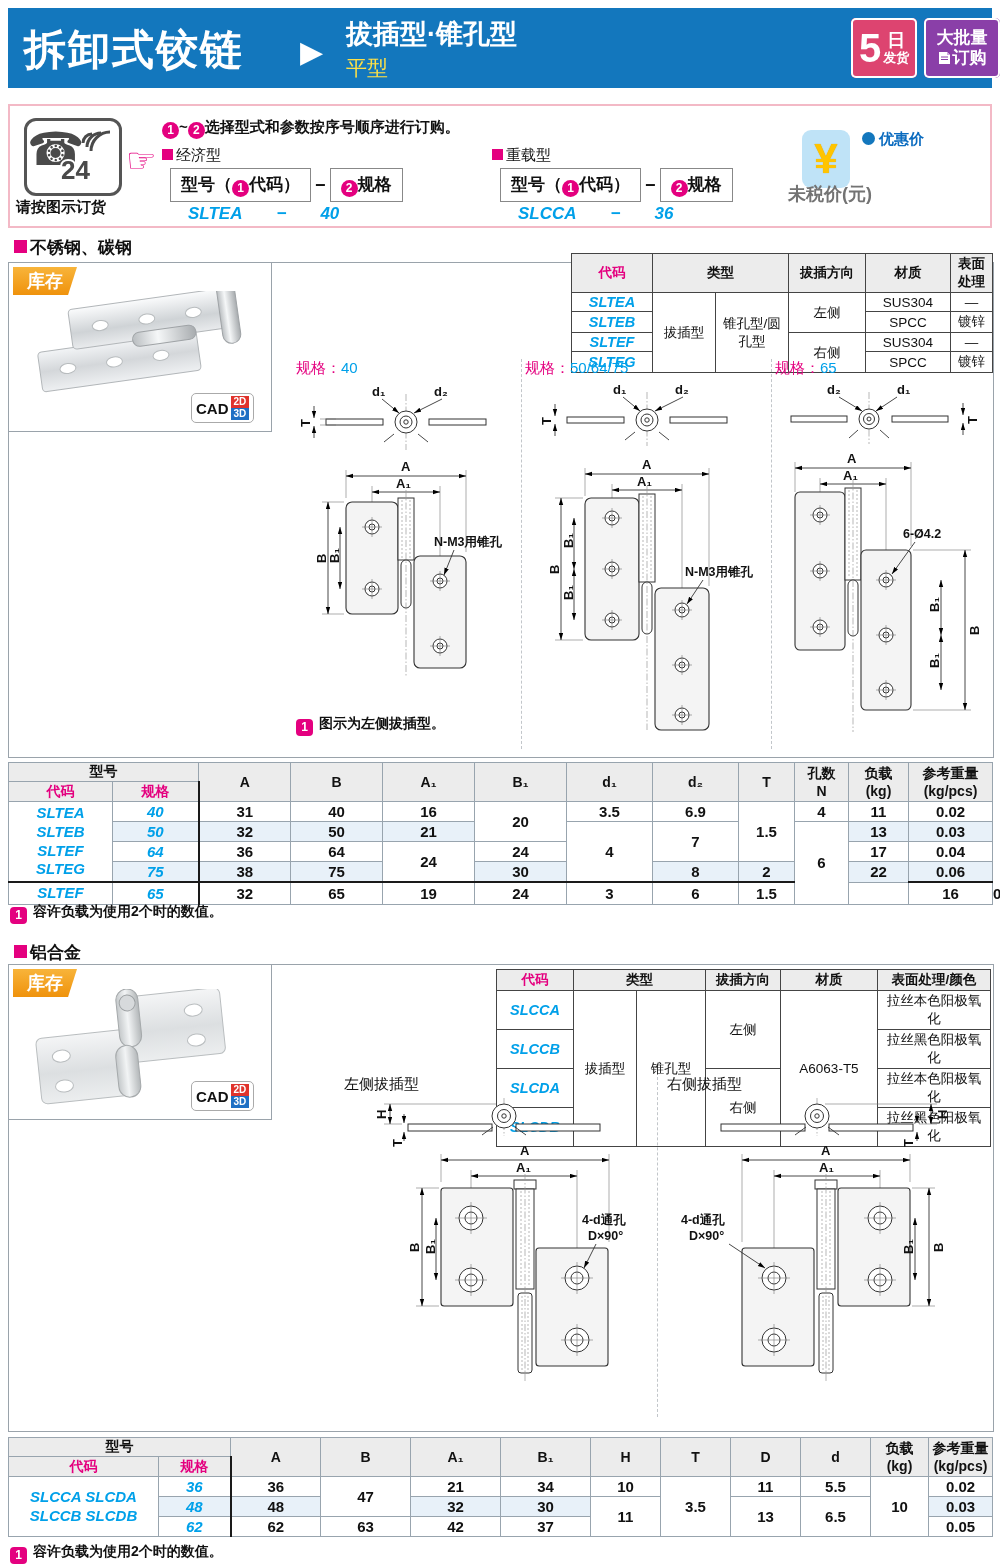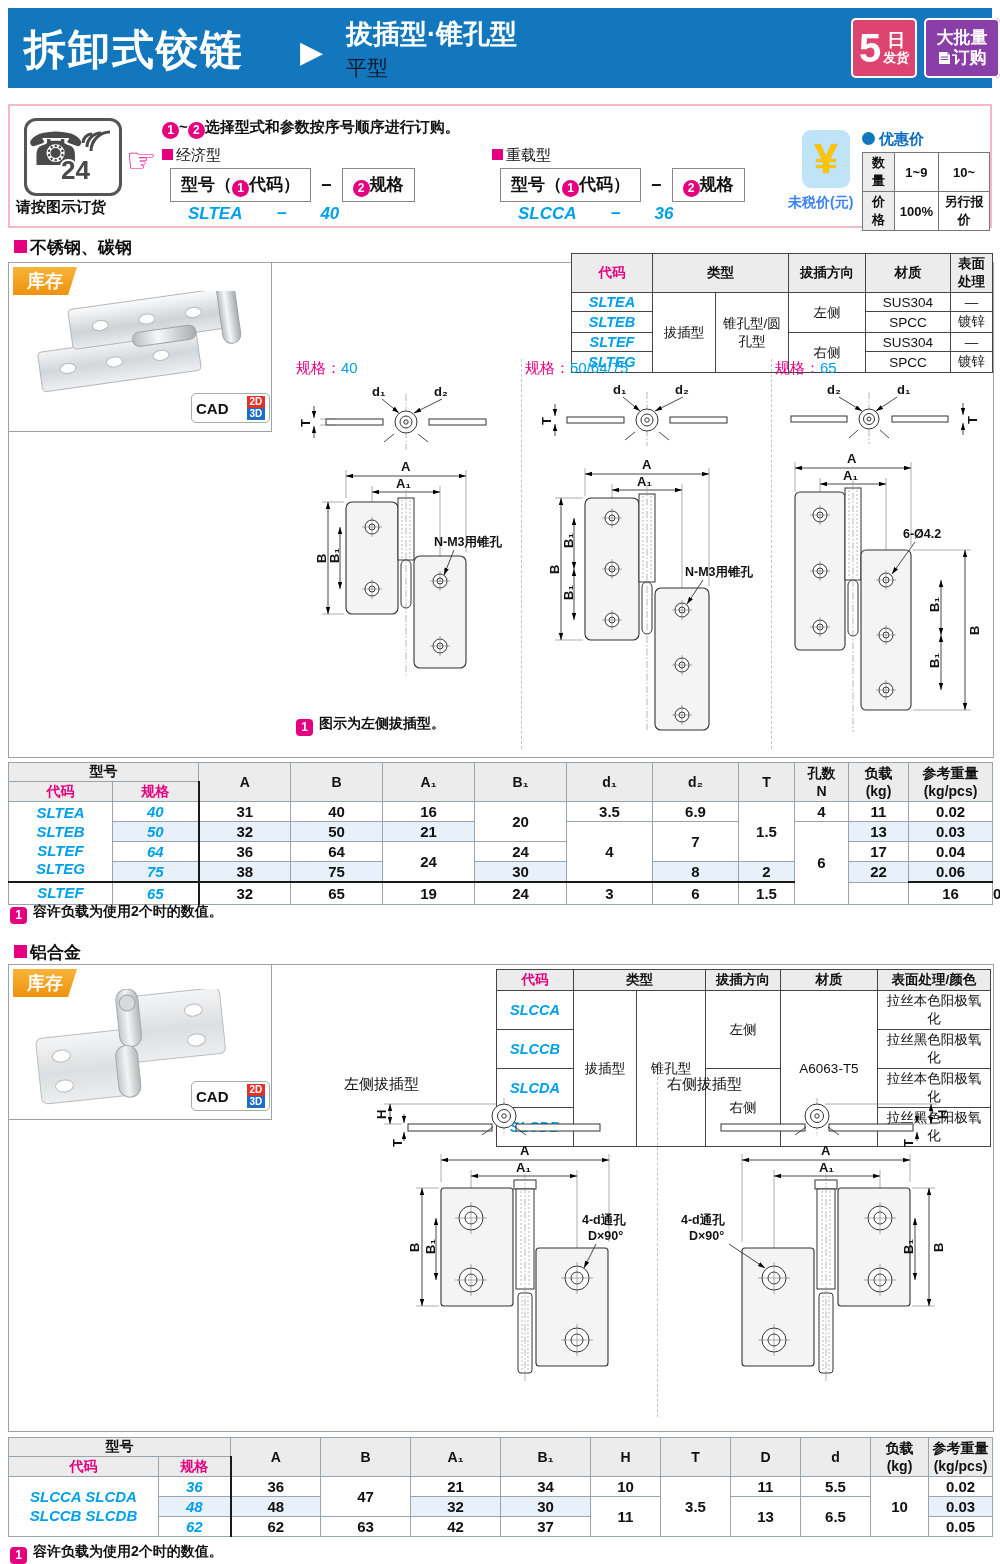--- a/index.html
+++ b/index.html
@@ -7,21 +7,21 @@
         font-family:"Liberation Sans","DejaVu Sans",sans-serif;overflow:hidden;color:#111}
   .abs{position:absolute}
   .b{font-weight:bold}
   .mg{color:#e4007f}
   .blue{color:#00a0e9}
   
   .hdr{position:absolute;left:8px;top:8px;width:984px;height:80px;background:#1377bd}
   .hdr-title{position:absolute;left:16px;top:14px;font-size:42px;font-weight:bold;color:#fff;letter-spacing:2px}
   .hdr-arrow{position:absolute;left:292px;top:26px;font-size:30px;color:#fff}
   .hdr-sub{position:absolute;left:338px;top:8px;font-size:27px;font-weight:bold;color:#fff}
-  .hdr-sub2{position:absolute;left:338px;top:46px;font-size:21px;color:#0f172a}
+  .hdr-sub2{position:absolute;left:338px;top:46px;font-size:21px;color:#fde047}
   .badge-ship{position:absolute;left:843px;top:10px;width:66px;height:60px;background:#dd4470;border-radius:5px;
       box-shadow:inset 0 0 0 2px #fff,inset 0 0 0 4px #dd4470;display:flex;align-items:center;justify-content:center;color:#fff}
   .badge-ship .n5{font-size:40px;font-weight:bold;line-height:1}
   .badge-ship .col{display:flex;flex-direction:column;align-items:center;margin-left:2px}
   .badge-ship .d{font-size:18px;font-weight:bold;line-height:1.1}
   .badge-ship .f{font-size:13px;font-weight:bold;line-height:1.1}
   .badge-bulk{position:absolute;left:916px;top:10px;width:76px;height:60px;background:#8a3fa8;border-radius:5px;
       box-shadow:inset 0 0 0 2px #fff,inset 0 0 0 4px #8a3fa8;display:flex;flex-direction:column;align-items:center;justify-content:center;color:#fff}
   .badge-bulk .l1{font-size:17px;font-weight:bold;line-height:1.2}
   .badge-bulk .l2{font-size:17px;font-weight:bold;line-height:1.2;display:flex;align-items:center;gap:2px}
@@ -29,41 +29,41 @@
   .order{position:absolute;left:8px;top:104px;width:980px;height:120px;border:2px solid #f3b9c6;background:#fff}
   .phonebox{position:absolute;left:14px;top:12px;width:92px;height:72px;border:3px solid #555;border-radius:12px;background:#fff}
   .phone-cap{position:absolute;left:6px;top:92px;width:120px;font-size:15px;font-weight:bold}
   .finger{position:absolute;left:116px;top:34px;font-size:34px;color:#e4007f}
   .numb{display:inline-block;width:17px;height:17px;background:#e4007f;color:#fff;border-radius:50%;
         font-size:12px;font-weight:bold;line-height:17px;text-align:center;vertical-align:-2px}
   .steps{position:absolute;left:152px;top:12px;font-size:15px;font-weight:bold}
   .sqr{display:inline-block;width:11px;height:11px;background:#e4007f;margin-right:3px}
   .tlabel{font-size:15px;font-weight:normal}
   .fbox{display:inline-block;border:1px solid #888;padding:4px 10px;font-size:17px;font-weight:bold;background:#fff}
-  .frow{position:absolute;display:flex;align-items:center;gap:10px}
+  .frow{position:absolute;display:flex;align-items:center;gap:4px}
   .exrow{position:absolute;display:flex;gap:34px;font-size:17px;font-weight:bold;color:#00a0e9;font-style:italic}
   .yenbox{position:absolute;left:792px;top:24px;width:48px;height:58px;background:#bfe3f7;border-radius:9px;
           display:flex;align-items:center;justify-content:center}
   .yen{font-size:42px;font-weight:bold;color:#ffc400;text-shadow:0 0 1px #d89b00}
-  .untaxed{position:absolute;left:778px;top:88px;font-size:14px;font-weight:bold;color:#3b82f6}
+  .untaxed{position:absolute;left:778px;top:76px;font-size:18px;font-weight:bold;color:#737373}
   .disc-title{position:absolute;left:852px;top:24px;font-size:15px;font-weight:bold;color:#0a6bbf}
   .dot{display:inline-block;width:13px;height:13px;border-radius:50%;background:#1377bd;margin-right:4px;vertical-align:-1px}
   .ptable{position:absolute;left:852px;top:46px;border-collapse:collapse}
   .ptable td{border:1px solid #777;font-size:13px;font-weight:bold;text-align:center;padding:1px 5px;background:#fff}
   .ptable td.hc{background:#ececec}
   
   .sect{position:absolute;font-size:17px;font-weight:bold}
   
   .blk{position:absolute;left:8px;width:984px;border:1.5px solid #9aa3ab;background:#fff}
   .photobox{position:absolute;left:0;top:0;width:262px;border-right:1.5px solid #9aa3ab;border-bottom:1.5px solid #9aa3ab;background:#fff}
   .stock{position:absolute;left:4px;top:4px;background:linear-gradient(#f8b43a,#ef920c);color:#fff;
          font-size:18px;font-weight:bold;padding:2px 14px;clip-path:polygon(0 0,100% 0,86% 100%,0 100%)}
   .cadbadge{position:absolute;display:flex;align-items:center;border:1.5px solid #aaa;border-radius:5px;background:#fff;padding:2px 4px;cursor:pointer}
   .cadbadge .cadtxt{font-size:15px;font-weight:bold;letter-spacing:0}
-  .cadbadge .dd{display:flex;flex-direction:column;margin-left:18px}
+  .cadbadge .dd{display:flex;flex-direction:column;margin-left:2px}
   .cadbadge .d2{background:#e0332c;color:#fff;font-size:10px;font-weight:bold;padding:0 3px;line-height:12px}
   .cadbadge .d3{background:#1d6fc4;color:#fff;font-size:10px;font-weight:bold;padding:0 3px;line-height:12px}
   
   .spec{border-collapse:collapse;position:absolute;background:#fff}
   .spec th,.spec td{border:1px solid #444;font-size:13.5px;text-align:center;padding:1px 3px}
   .spec th{background:#ececec;font-weight:bold}
   .spec .cd{color:#00a0e9;font-weight:bold;font-style:italic;font-size:14.5px}
   
   .panel{position:absolute}
   .panel .ph{font-size:15px;font-weight:normal}
@@ -170,34 +170,20 @@
       <span>36</span>
     </div>
 
     <div class="yenbox">
       <span class="yen">¥</span>
     </div>
     <div class="untaxed">未税价(元)</div>
     <div class="disc-title">
       <span class="dot"></span><span>优惠价</span>
     </div>
-    <table class="ptable">
-      <tbody>
-          <tr>
-        <td class="hc">数量</td>
-        <td>1~9</td>
-        <td>10~</td>
-      </tr>
-      <tr>
-        <td class="hc">价格</td>
-        <td>100%</td>
-        <td>另行报价</td>
-      </tr>
-    </tbody>
-      </table>
   </div>
 
   <div class="sect" style="left:14px;top:236px">
     <span class="sqr" style="width:13px;height:13px"></span><span>不锈钢、碳钢</span>
   </div>
 
   <div class="blk" style="top:262px;height:494px">
     <div class="photobox" style="height:168px">
       <svg width="230" height="130" viewBox="0 0 230 130" style="position:absolute;left:14px;top:28px">
         <defs>

